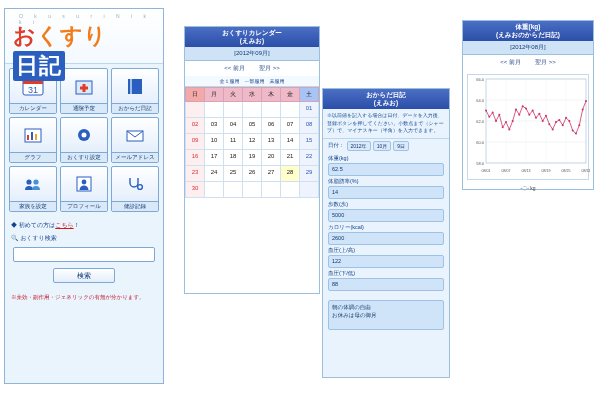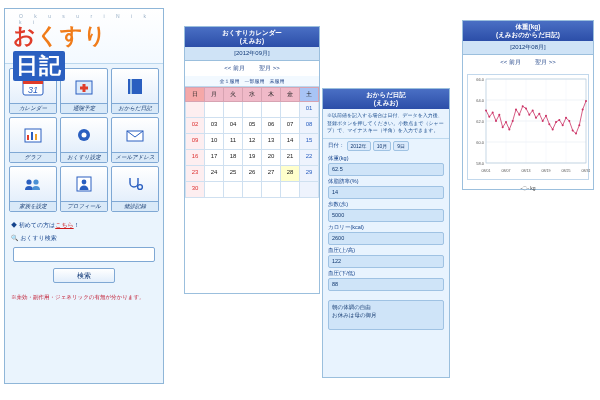--- a/index.html
+++ b/index.html
@@ -15,21 +15,21 @@
   .navrow{display:flex;justify-content:center;gap:14px;padding:3px 0;font-size:6px;color:#1a3f85;}
   .navbtn{cursor:pointer;}
 
   
   #p1{left:4px;top:8px;width:160px;height:376px;background:#eaf4fd;border:1px solid #8fb6d8;}
   #p1 .logo{height:54px;background:linear-gradient(#ffffff,#f3f9ff);border-bottom:1px solid #bcd8ee;position:relative;}
   #p1 .logo .sub{position:absolute;top:4px;left:14px;font-size:5px;color:#9ab0c6;letter-spacing:5px;}
   #p1 .logo .main{position:absolute;top:12px;left:8px;font-size:22px;font-weight:bold;color:#f07c1a;letter-spacing:1px;}
   #p1 .logo .main .k{color:#e03c2a;}
   #p1 .logo .main .nikki{display:inline-block;background:#2a5fc0;color:#fff;padding:0 3px;border-radius:2px;}
-  .grid{display:grid;grid-template-columns:repeat(3,1fr);gap:3px;padding:4px;font-style:italic;}
+  .grid{display:grid;grid-template-columns:repeat(3,1fr);gap:3px;padding:4px;}
   .tile{background:linear-gradient(#ffffff,#dceafa);border:1px solid #7fa8d4;border-radius:2px;height:44px;display:flex;flex-direction:column;align-items:center;justify-content:flex-end;cursor:pointer;}
   .tile .ic{flex:1;display:flex;align-items:center;justify-content:center;width:100%;}
   .tile .lb{background:#d9e9f8;border-top:1px solid #7fa8d4;width:100%;text-align:center;font-size:5.5px;padding:1px 0;color:#12386f;}
   .hint{font-size:6px;color:#14438c;padding:5px 6px 2px 6px;}
   .hint a{color:#d01a1a;text-decoration:underline;}
   .srchlabel{font-size:6px;color:#14438c;padding:2px 6px;}
   .srchbox{margin:2px 8px;height:13px;background:#fff;border:1px solid #7fa8d4;border-radius:2px;}
   .srchbtn{margin:6px auto;display:block;width:62px;height:15px;background:linear-gradient(#ffffff,#e2eefb);border:1px solid #7fa8d4;border-radius:2px;font-size:7px;color:#123a78;cursor:pointer;}
   .note{font-size:5.5px;color:#c0152c;padding:4px 6px;line-height:1.5;}
 

